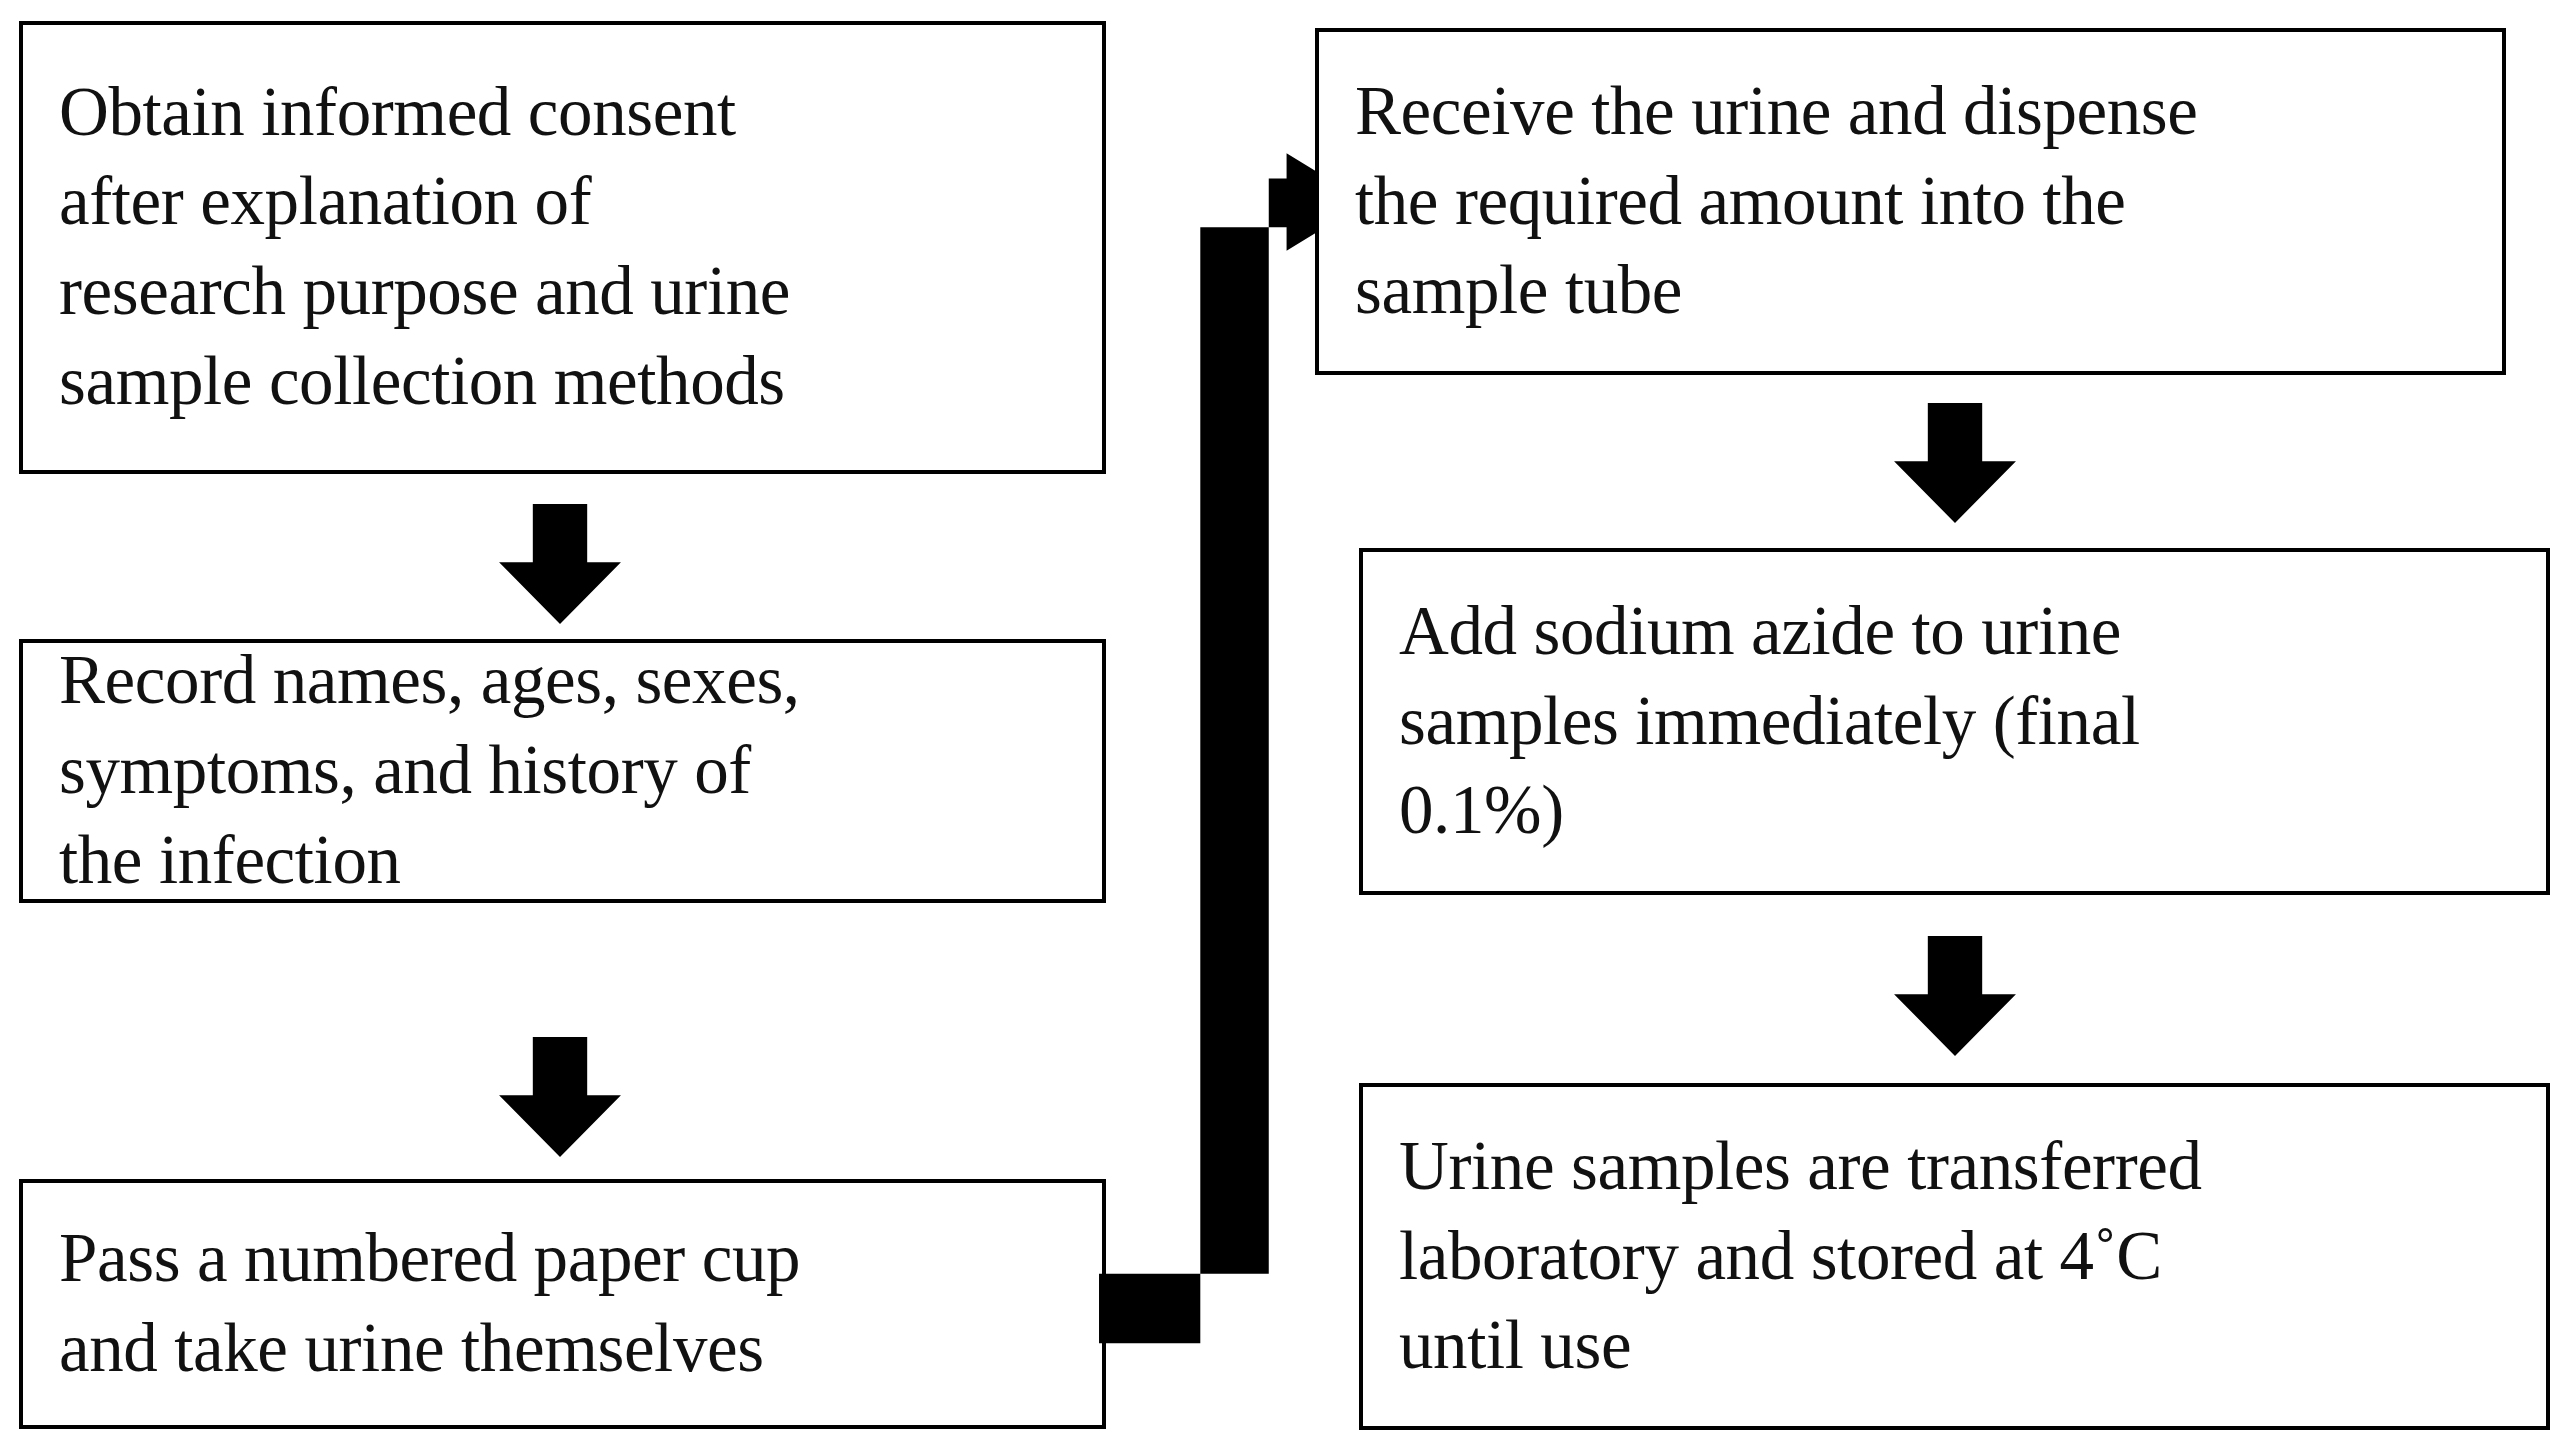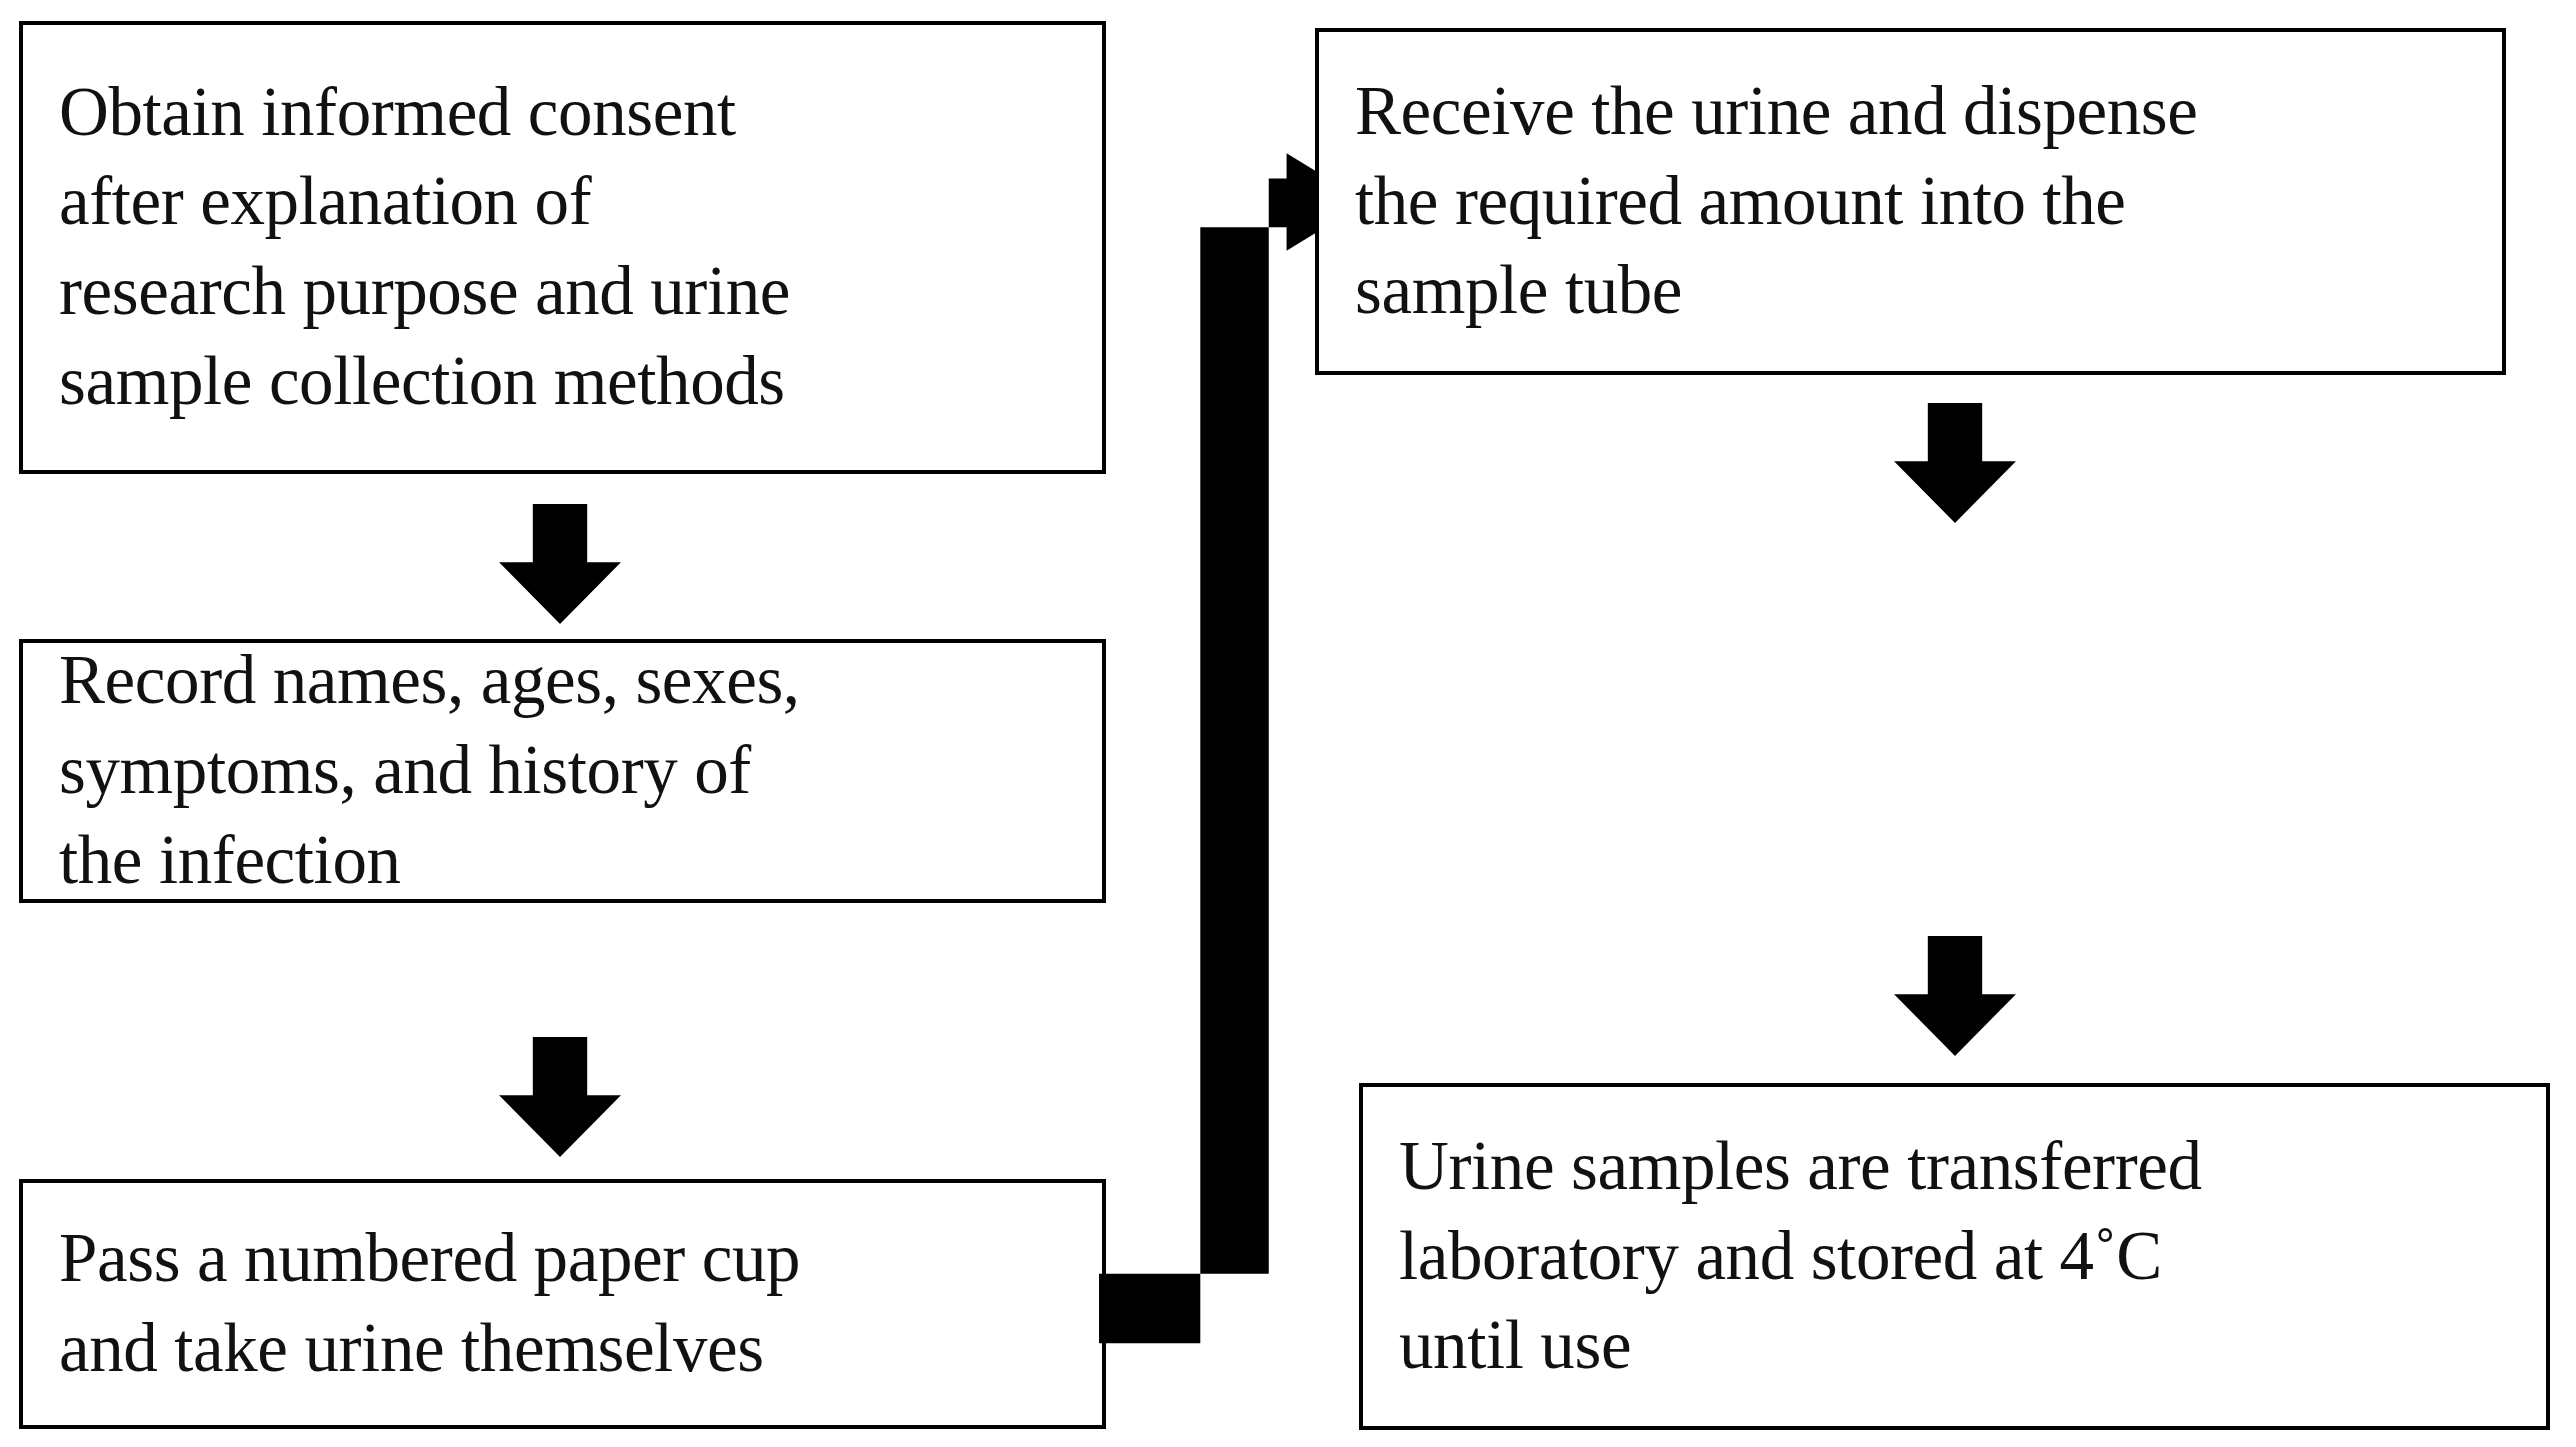--- a/index.html
+++ b/index.html
@@ -116,20 +116,25 @@
   <div class="node" id="node-receive">
     <span class="node-text">Receive the urine and dispense
 the required amount into the
 sample tube</span>
   </div>
 
   <svg class="arrow-down" id="arrow-receive-azide" viewBox="0 0 130 128" aria-hidden="true">
     <polygon points="36,0 94,0 94,62 130,62 65,128 0,62 36,62" fill="#000000"></polygon>
   </svg>
 
+  <div class="node" id="node-azide">
+    <span class="node-text">Add sodium azide to urine
+samples immediately (final
+0.1%)</span>
+  </div>
 
   <svg class="arrow-down" id="arrow-azide-transfer" viewBox="0 0 130 128" aria-hidden="true">
     <polygon points="36,0 94,0 94,62 130,62 65,128 0,62 36,62" fill="#000000"></polygon>
   </svg>
 
   <div class="node" id="node-transfer">
     <span class="node-text">Urine samples are transferred
 laboratory and stored at 4˚C
 until use</span>
   </div>

